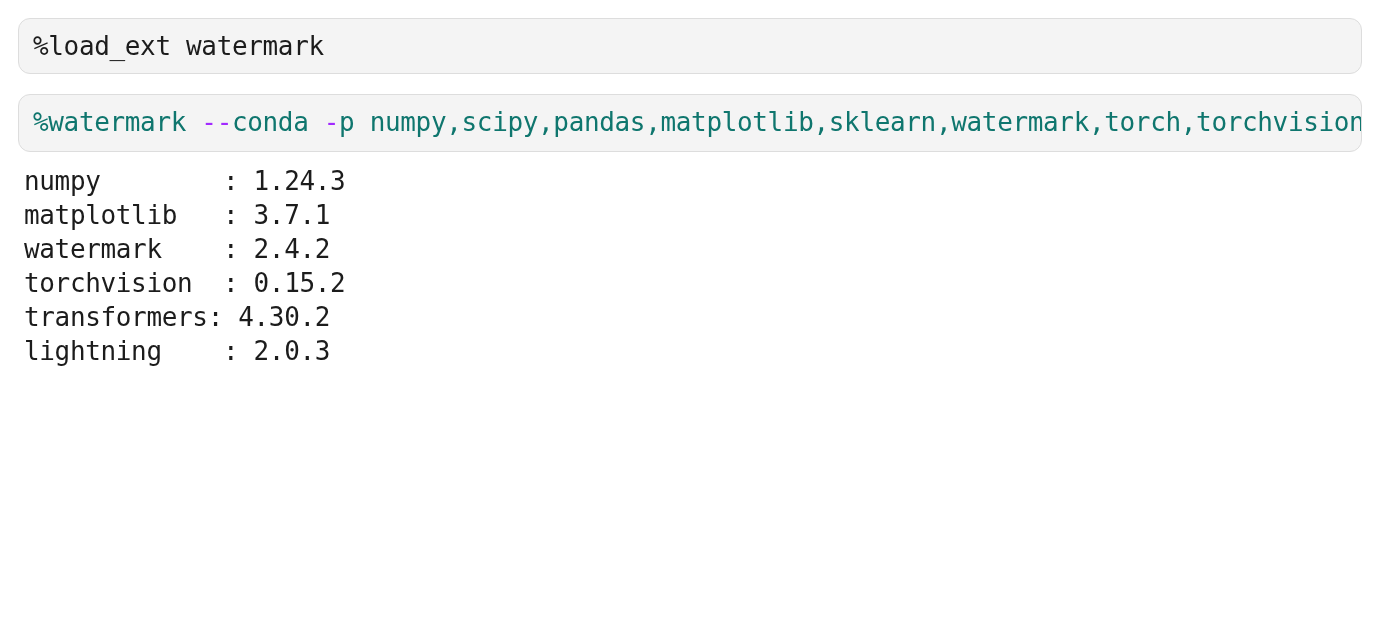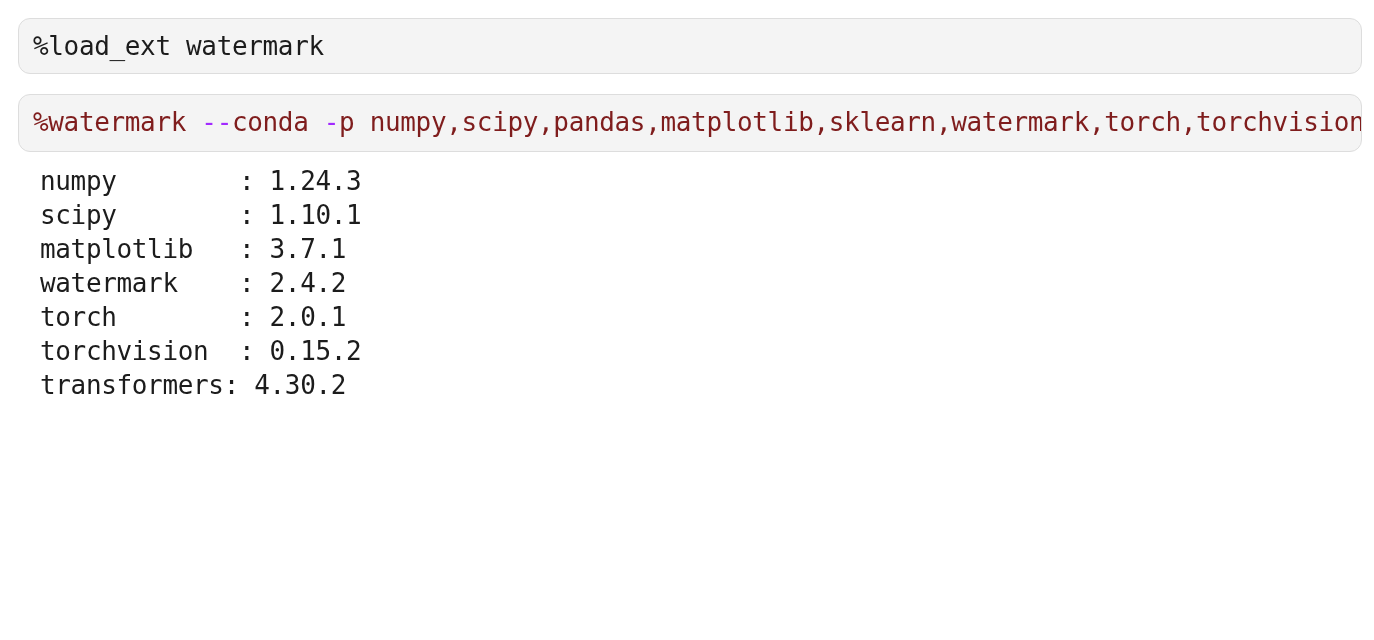--- a/index.html
+++ b/index.html
@@ -52,27 +52,27 @@
   }
   #cell-watermark {
     top: 94px;
     height: 58px;
   }
 
   .tok-flag {
     color: #a22aff;
   }
   .tok-plain {
-    color: #7f1d1d;
+    color: #0f766e;
   }
 
   
   .output {
     position: absolute;
-    left: 40px;
+    left: 24px;
     top: 164px;
     width: 1330px;
   }
 
   .out-line {
     display: block;
     white-space: pre;
     font-family: "DejaVu Sans Mono", "Liberation Mono", monospace;
     font-size: 26px;
     line-height: 34px;
@@ -93,22 +93,21 @@
   <div class="cell" id="cell-load-ext">
     <code class="cell-code">%load_ext watermark</code>
   </div>
 
   <div class="cell" id="cell-watermark">
     <code class="cell-code"><span class="tok-plain">%watermark </span><span class="tok-flag">--</span><span class="tok-plain">conda </span><span class="tok-flag">-</span><span class="tok-plain">p </span><span class="tok-plain">numpy,scipy,pandas,matplotlib,sklearn,watermark,torch,torchvision,torchmetrics,transformers,lightning</span></code>
   </div>
 
   <div class="output" id="output-stream">
     <span class="out-line">numpy        : 1.24.3</span>
-    <span class="out-line">scipy        : 1.10.1</span>
     <span class="out-line">matplotlib   : 3.7.1</span>
     <span class="out-line">watermark    : 2.4.2</span>
-    <span class="out-line">torch        : 2.0.1</span>
     <span class="out-line">torchvision  : 0.15.2</span>
     <span class="out-line">transformers: 4.30.2</span>
+    <span class="out-line">lightning    : 2.0.3</span>
     <span class="out-line blank"></span>
   </div>
 
 </div>
 
 </body></html>

